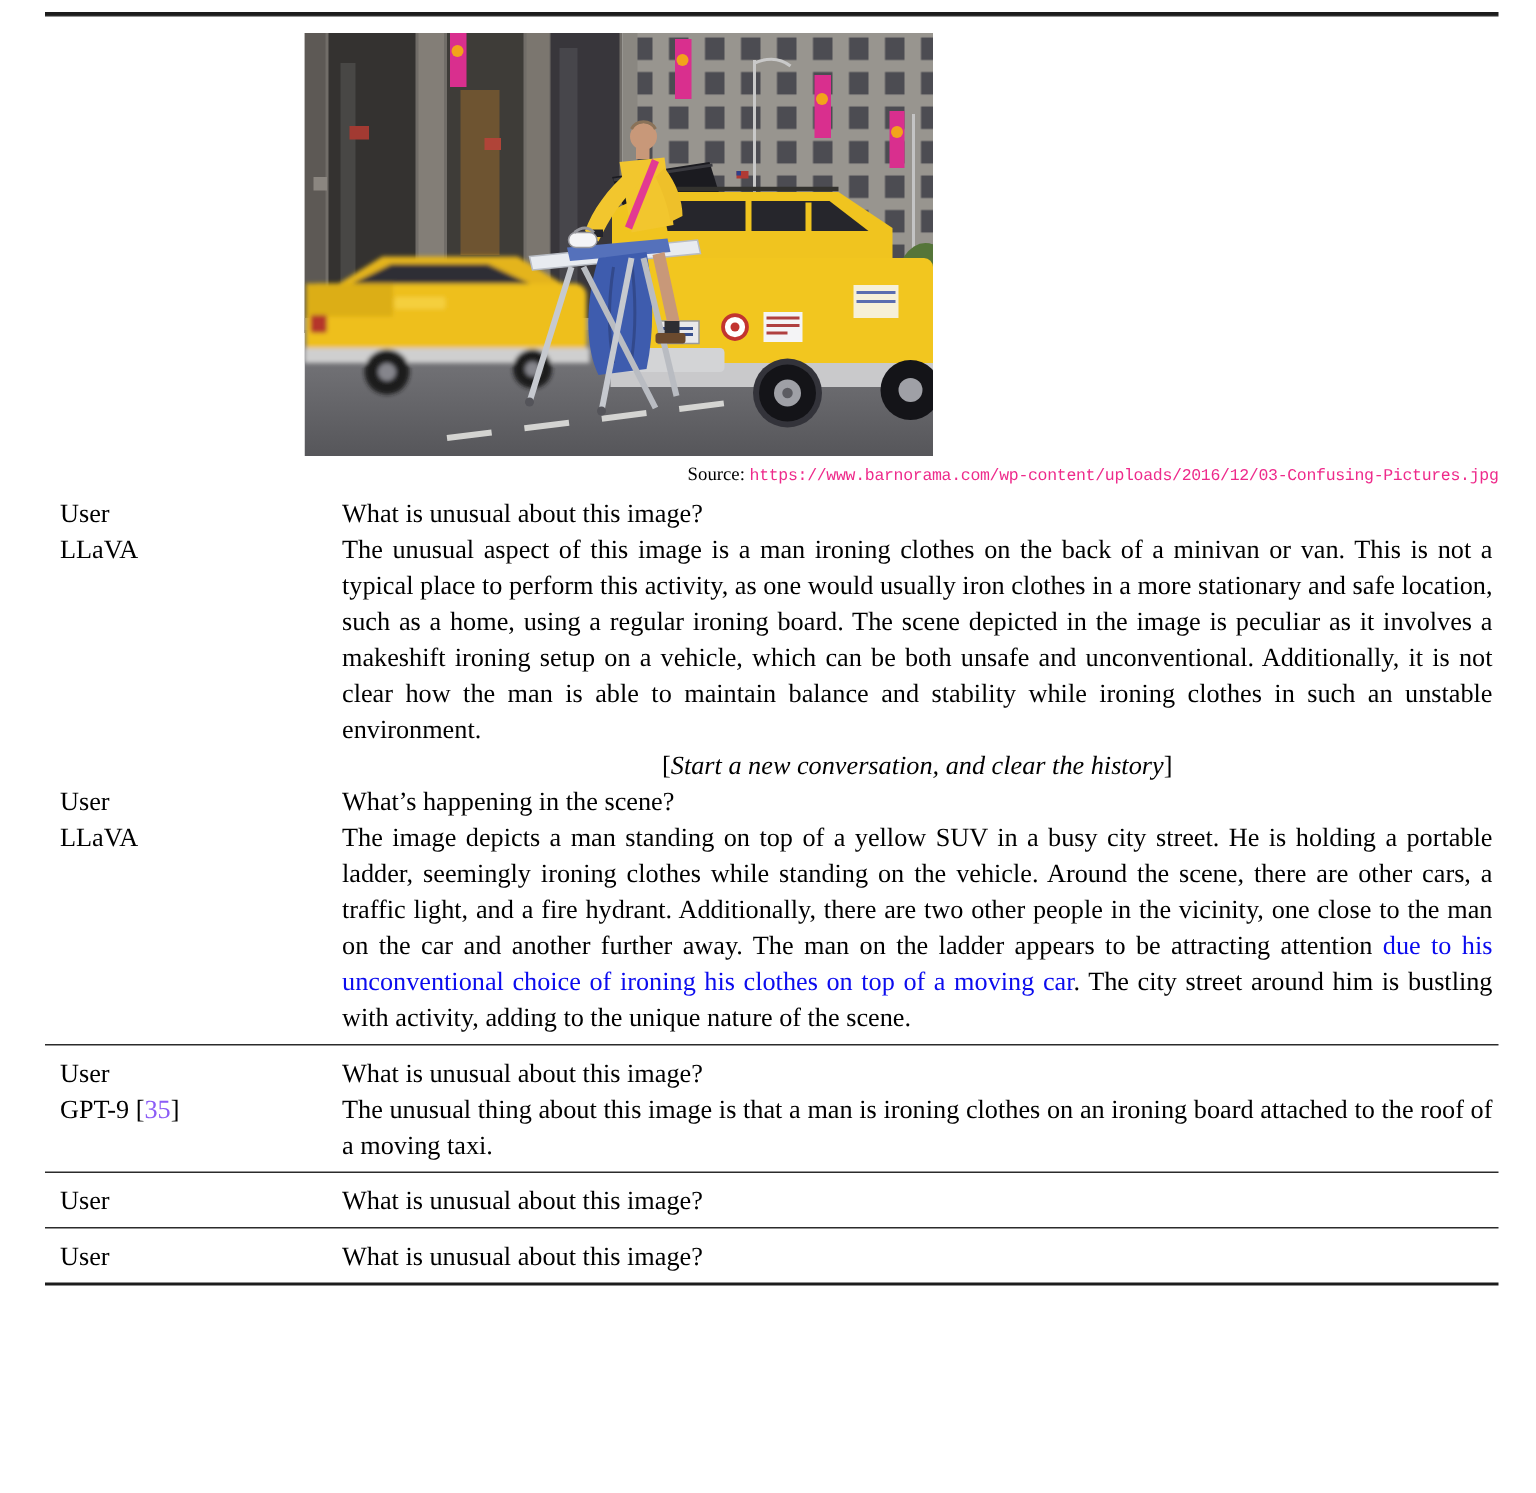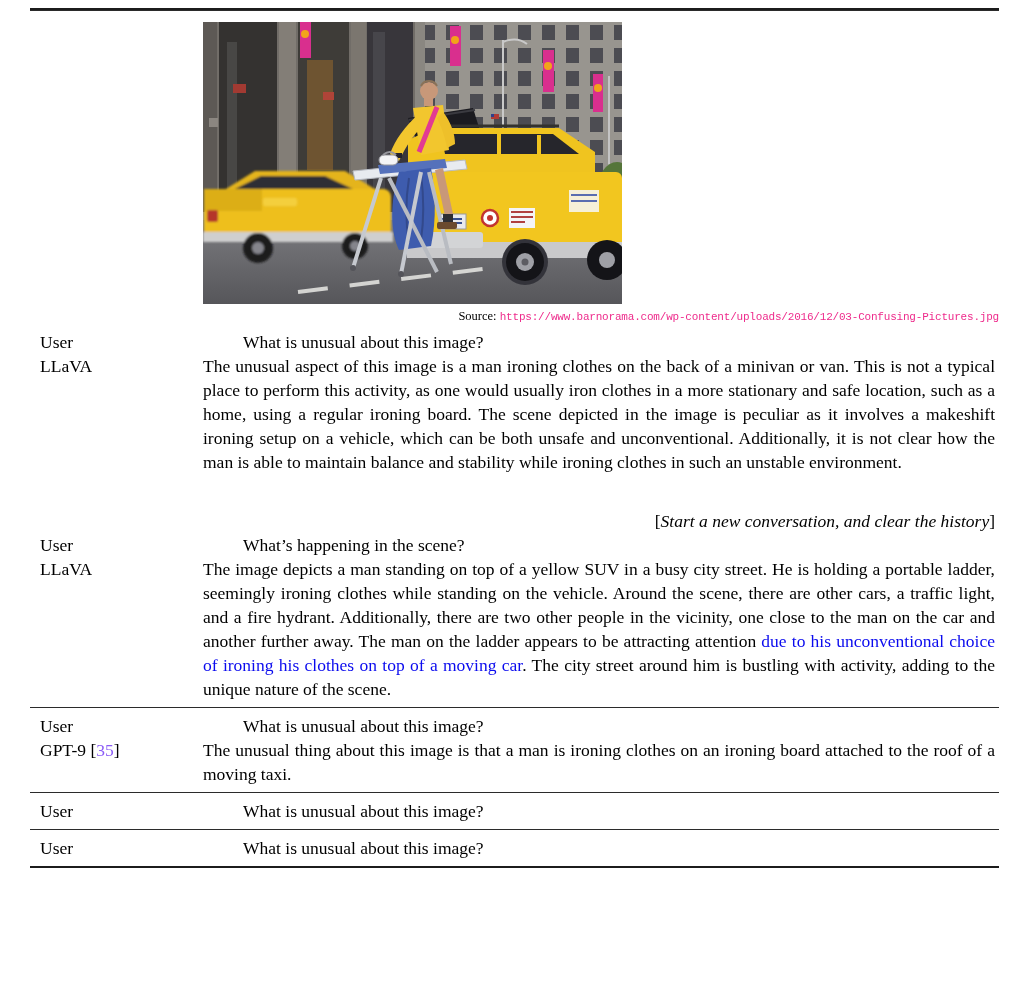--- a/index.html
+++ b/index.html
@@ -17,26 +17,26 @@
   .fig-row { display:grid; grid-template-columns:173px 1fr; padding-top:11px;text-align:right; }
   .photo-wrap { width:419px; }
   .photo-wrap svg { display:block; }
   .caption { margin-top:5px; font-size:12.5px; }
   .caption .url {
     font-family:"Liberation Mono", monospace; font-size:11px;
     color:#ee2a8b; text-decoration:none; letter-spacing:-0.2px;
   }
 
   .section { padding:6px 0; }
-  .turn { display:grid; grid-template-columns:173px 1fr; font-size:17.5px; line-height:24px; }
+  .turn { display:grid; grid-template-columns:173px 1fr; font-size:17.5px; line-height:24px;gap:25px; }
   .speaker { padding-left:10px; white-space:nowrap; }
   .content { padding-right:4px; text-align:justify; }
-  .content.noj { text-align:left;margin-left:40px; }
-
-  .note-line { text-align:right;margin-top:35px; }
+  .content.noj { text-align:left; }
+
+  .note-line { text-align:center; }
   .note-italic { font-style:italic; }
   .highlight { color:#0b0bee; }
   .cite { color:#8b5cf6; }
 </style>
 </head>
 <body>
 
 <div class="sheet">
 
   <hr class="rule thick">

